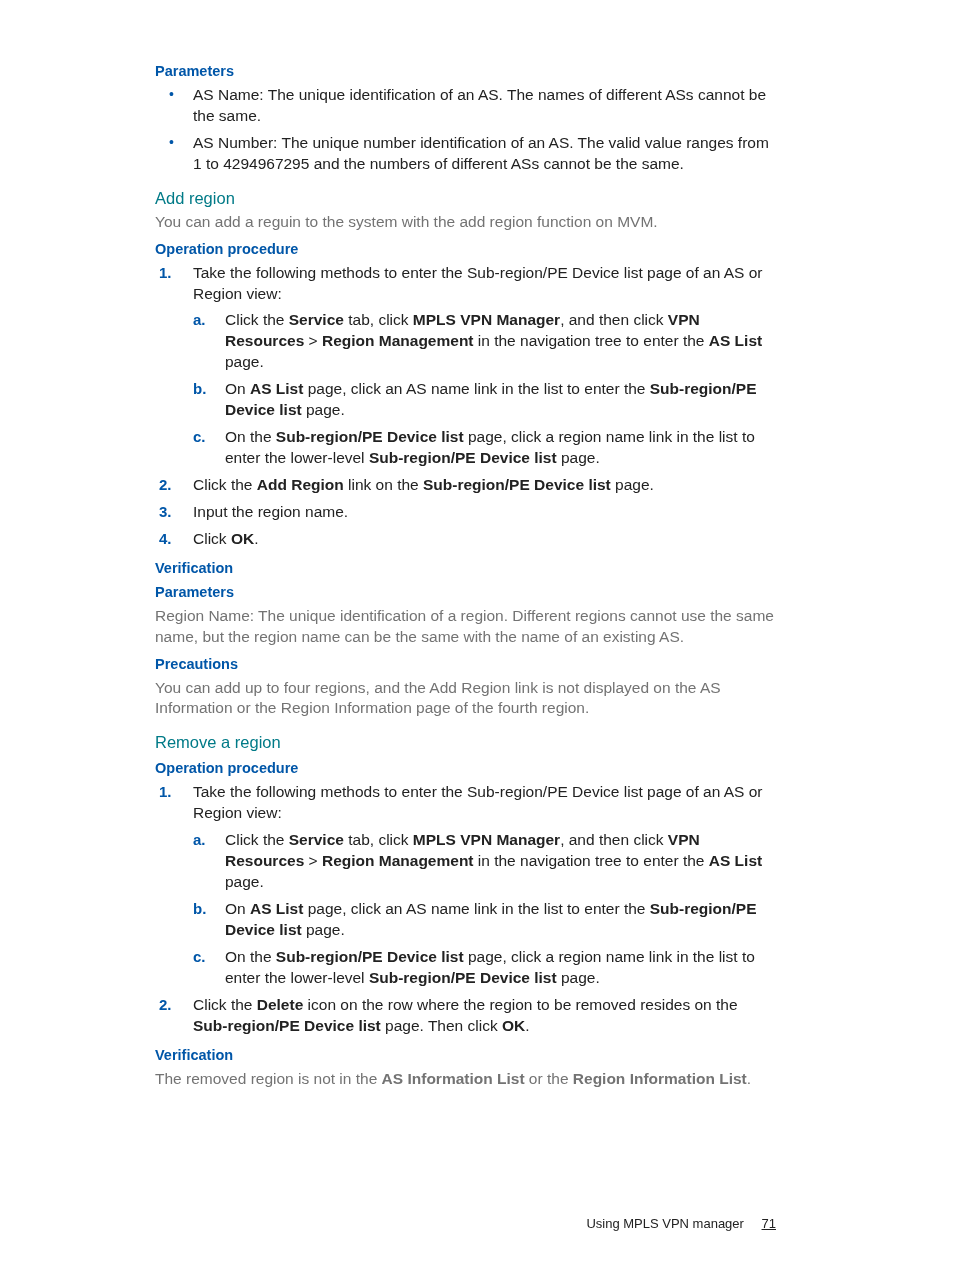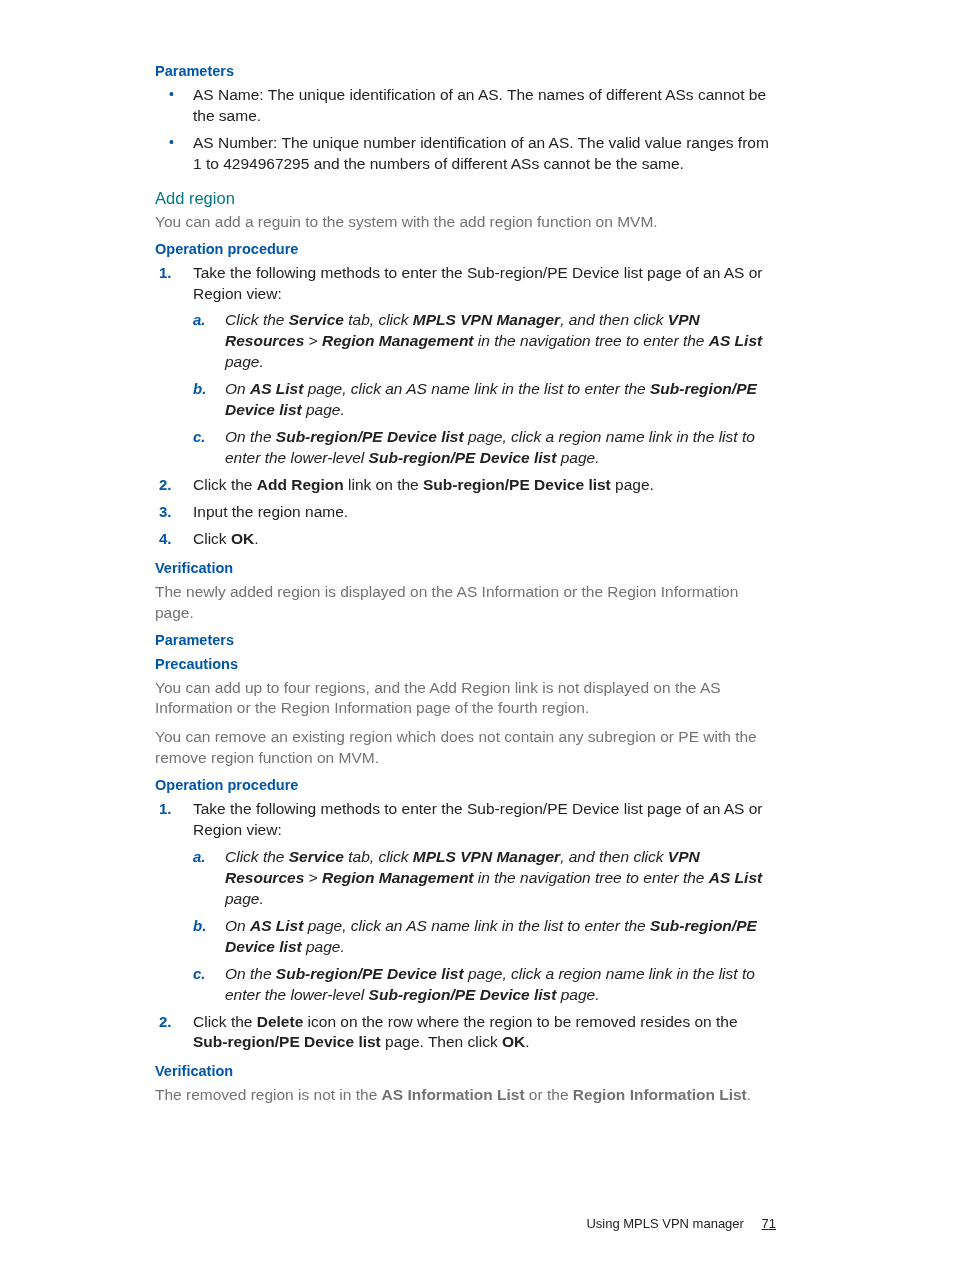--- a/index.html
+++ b/index.html
@@ -75,21 +75,20 @@
     top: 0;
     color: #0056a8;
     font-weight: bold;
     font-size: 15px;
   }
   ol.lettered {
     list-style: none;
     padding: 0;
     margin: 6px 0 4px 0;
     counter-reset: alpha;
-    font-style: italic;
   }
   ol.lettered > li {
     position: relative;
     padding-left: 32px;
     margin-left: 0;
     font-size: 15.5px;
     line-height: 1.35;
     margin-bottom: 6px;
     counter-increment: alpha;
   }
@@ -135,28 +134,28 @@
         <li><span>On </span><b>AS List</b><span> page, click an AS name link in the list to enter the </span><b>Sub-region/PE Device list</b><span> page.</span></li>
         <li><span>On the </span><b>Sub-region/PE Device list</b><span> page, click a region name link in the list to enter the lower-level </span><b>Sub-region/PE Device list</b><span> page.</span></li>
       </ol>
     </li>
     <li><span>Click the </span><b>Add Region</b><span> link on the </span><b>Sub-region/PE Device list</b><span> page.</span></li>
     <li><span>Input the region name.</span></li>
     <li><span>Click </span><b>OK</b><span>.</span></li>
   </ol>
 
   <div class="h-blue-bold">Verification</div>
-  <p class="body">The newly added region is displayed on the AS Information or the Region Information page.</p>
 
   <div class="h-blue-bold">Parameters</div>
+  <p class="body">Region Name: The unique identification of a region. Different regions cannot use the same name, but the region name can be the same with the name of an existing AS.</p>
 
   <div class="h-blue-bold">Precautions</div>
   <p class="body">You can add up to four regions, and the Add Region link is not displayed on the AS Information or the Region Information page of the fourth region.</p>
 
-  <p class="body">You can remove an existing region which does not contain any subregion or PE with the remove region function on MVM.</p>
+  <div class="h-teal">Remove a region</div>
 
   <div class="h-blue-bold">Operation procedure</div>
   <ol class="numbered">
     <li>
       <span>Take the following methods to enter the Sub-region/PE Device list page of an AS or Region view:</span>
       <ol class="lettered">
         <li><span>Click the </span><b>Service</b><span> tab, click </span><b>MPLS VPN Manager</b><span>, and then click </span><b>VPN Resources</b><span> &gt; </span><b>Region Management</b><span> in the navigation tree to enter the </span><b>AS List</b><span> page.</span></li>
         <li><span>On </span><b>AS List</b><span> page, click an AS name link in the list to enter the </span><b>Sub-region/PE Device list</b><span> page.</span></li>
         <li><span>On the </span><b>Sub-region/PE Device list</b><span> page, click a region name link in the list to enter the lower-level </span><b>Sub-region/PE Device list</b><span> page.</span></li>
       </ol>

